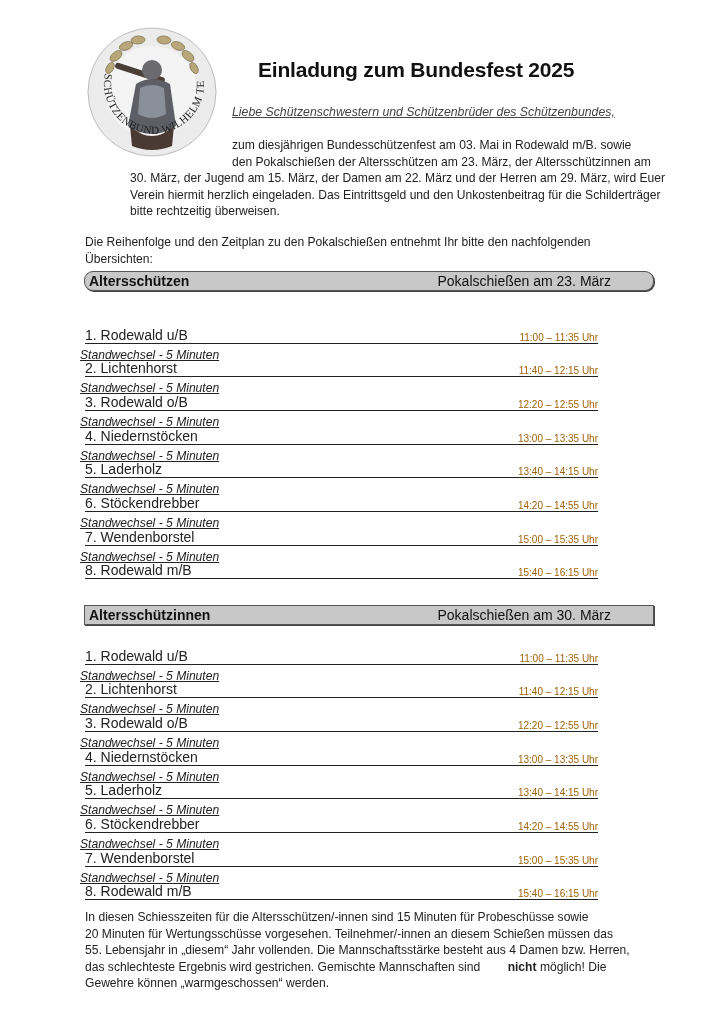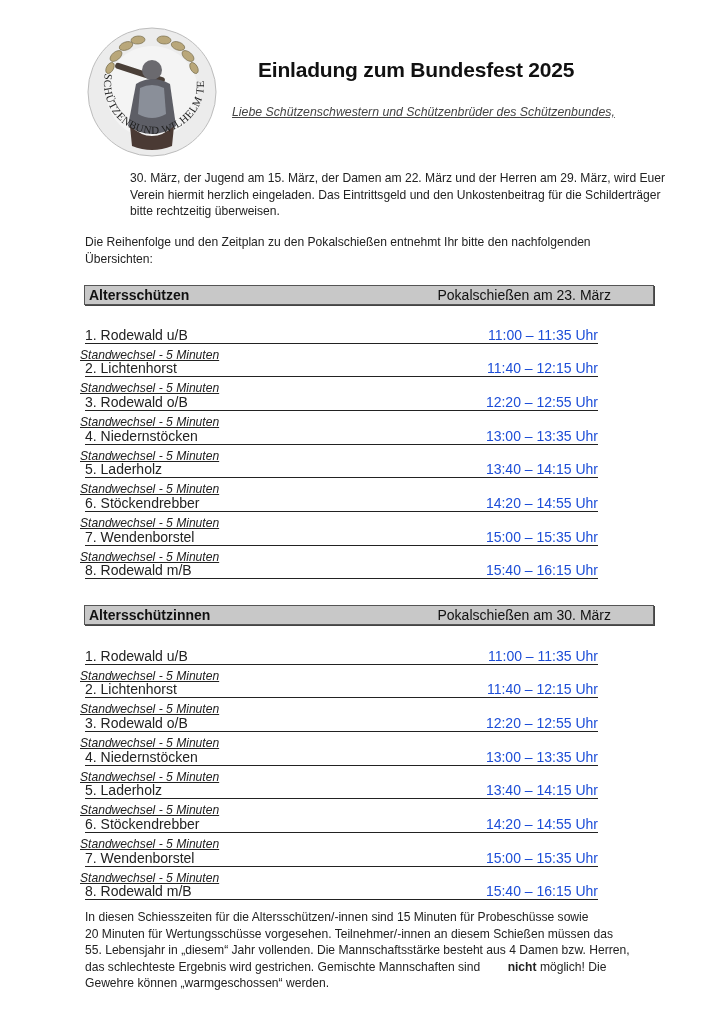--- a/index.html
+++ b/index.html
@@ -18,30 +18,30 @@
   .p1 { left: 232px; top: 137px; }
   .p2 { left: 85px; top: 170px; margin-left: 45px; }
   .p3 { left: 85px; top: 234px; }
   .p4 { left: 85px; top: 909px; }
 
   .section-header { position: absolute; left: 84px; width: 570px; height: 20px;
                     background: #c8c8c8; border: 1px solid #555;
                     box-shadow: 1px 1px 0 #444; box-sizing: border-box; }
   .section-header .sh-left { position: absolute; left: 4px; top: 1px; font-size: 14px; font-weight: bold; color: #111; }
   .section-header .sh-right { position: absolute; right: 42px; top: 1px; font-size: 14px; font-weight: normal; color: #111; }
-  .sh1 { top: 285px; }
+  .sh1 { top: 271px; border-radius: 9px; }
   .sh2 { top: 605px; }
 
   .schedule { position: absolute; left: 85px; width: 513px; }
   .sch1 { top: 326px; }
   .sch2 { top: 647px; }
 
   .row { position: relative; height: 16.5px; border-bottom: 1.4px solid #222; }
   .row .club { position: absolute; left: 0; bottom: 0px; font-size: 14px; color: #222; }
-  .row .time { position: absolute; right: 0; bottom: 0px; font-size: 14px; color: #1d4ed8; }
+  .row .time { position: absolute; right: 0; bottom: 0px; font-size: 10px; color: #a16207; }
   .change { position: relative; height: 16.2px; text-align: left; }
   .change span { font-size: 12.1px; font-style: italic; text-decoration: underline;
                  color: #222; position: relative; left: -5px; top: 1px; }
   b.strong { font-weight: bold; margin-left: 24px; }
 </style>
 </head>
 <body>
 
 <div class="page">
 
@@ -73,20 +73,24 @@
       </g>
       <text font-family="'Liberation Serif', serif" font-size="11" fill="#222" letter-spacing="0.5">
         <textPath href="#ringpath" startOffset="2%">SCHÜTZENBUND WILHELM TELL</textPath>
       </text>
     </svg>
   </div>
 
   <div class="title">Einladung zum Bundesfest 2025</div>
   <div class="greeting">Liebe Schützenschwestern und Schützenbrüder des Schützenbundes,</div>
 
+  <div class="para p1">
+    <div>zum diesjährigen Bundesschützenfest am 03. Mai in Rodewald m/B. sowie</div>
+    <div>den Pokalschießen der Altersschützen am 23. März, der Altersschützinnen am</div>
+  </div>
   <div class="para p2">
     <div>30. März, der Jugend am 15. März, der Damen am 22. März und der Herren am 29. März, wird Euer</div>
     <div>Verein hiermit herzlich eingeladen.  Das Eintrittsgeld und den Unkostenbeitrag für die Schilderträger</div>
     <div>bitte rechtzeitig überweisen.</div>
   </div>
   <div class="para p3">
     <div>Die Reihenfolge und den Zeitplan zu den Pokalschießen entnehmt Ihr bitte den nachfolgenden</div>
     <div>Übersichten:</div>
   </div>
 

